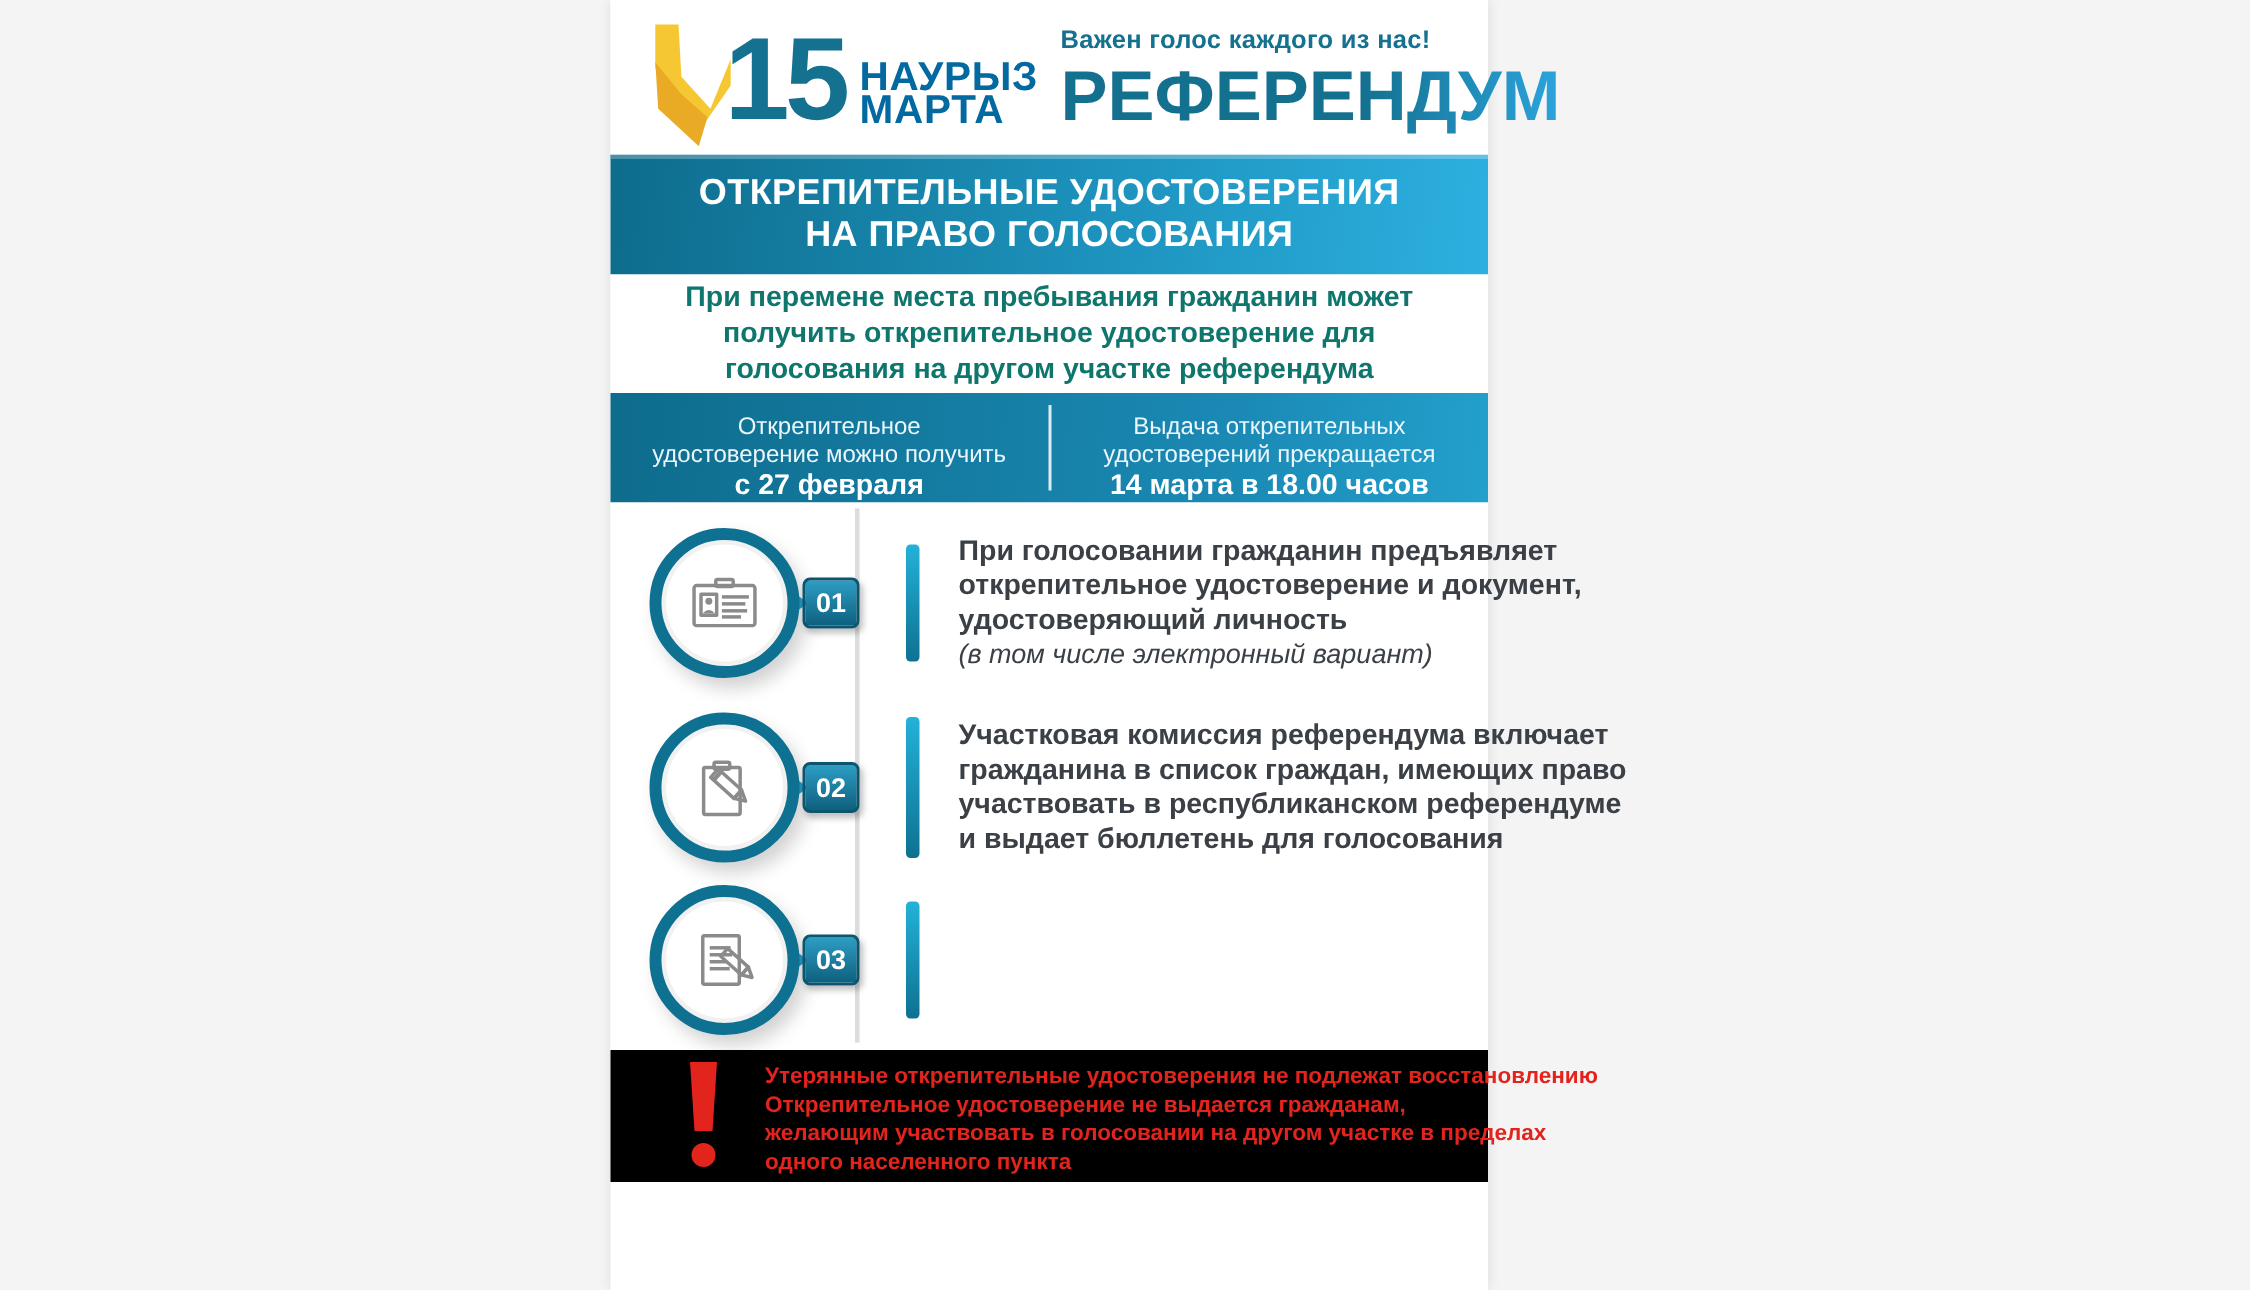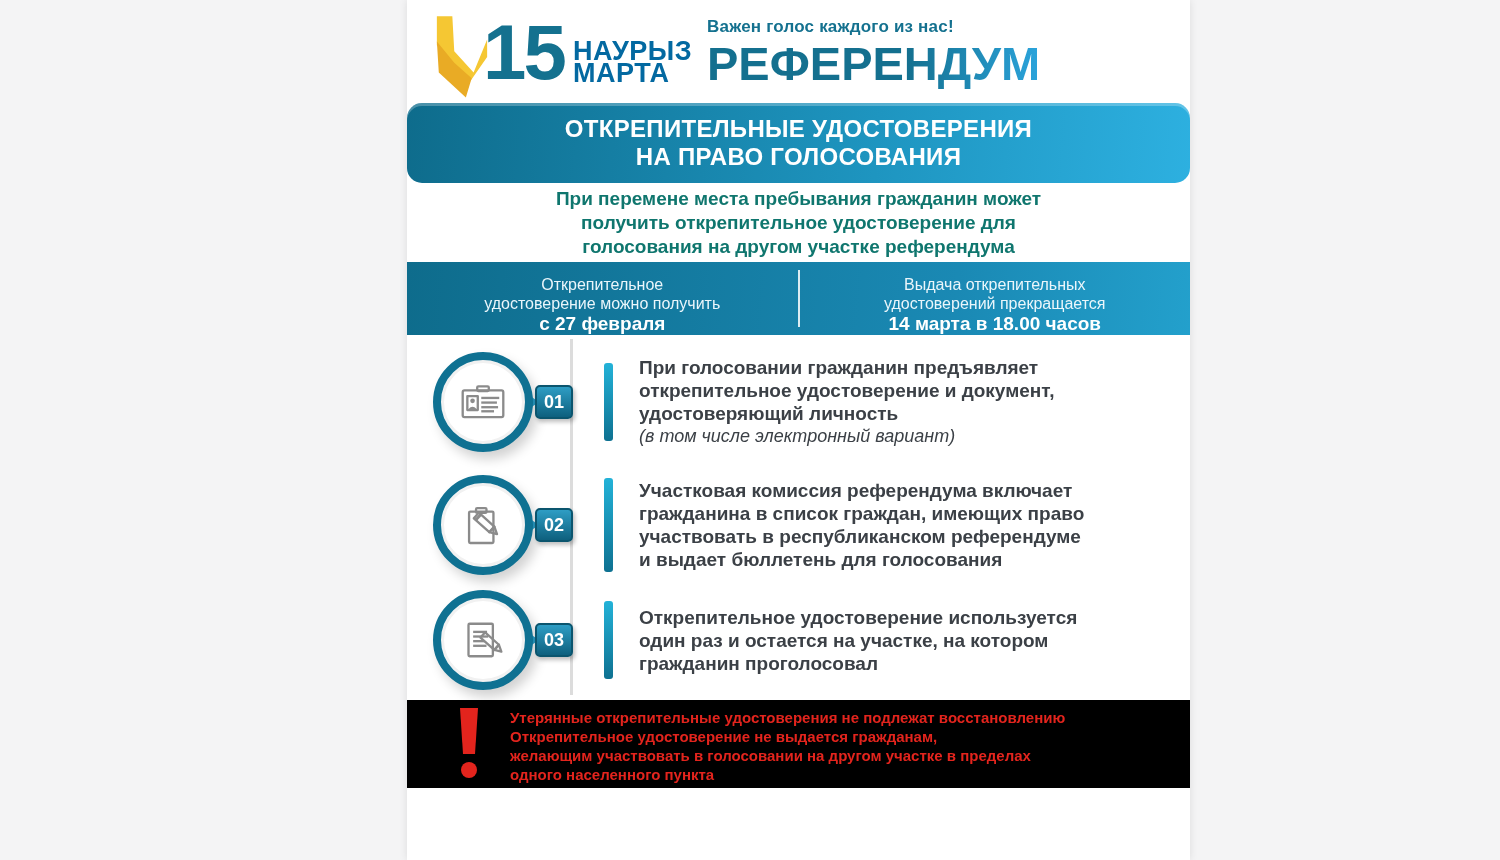--- a/index.html
+++ b/index.html
@@ -1,21 +1,21 @@
 <!DOCTYPE html>
 <html><head>
 <meta charset="utf-8">
 <style>
   * { margin:0; padding:0; box-sizing:border-box; }
   html,body { width:1500px; height:860px; overflow:hidden; }
   body { background:#f4f4f5; font-family:"Liberation Sans", sans-serif; }
 
   .page { position:relative; width:1500px; height:860px; }
   .poster {
-    position:absolute; left:407px; top:0; width:783px; height:860px;
+    position:absolute; left:407px; top:0; width:585px; height:860px;
     background:#ffffff; box-shadow:0 0 8px rgba(0,0,0,0.10);
   }
 
   
   .header { position:relative; height:103px; background:#fff; }
   .logo-check { position:absolute; left:26px; top:11px; }
   .logo-day {
     position:absolute; left:76px; top:2px;
     font-size:78px; font-weight:800; letter-spacing:-3px; color:#14718f; line-height:100px;
   }
@@ -29,21 +29,20 @@
     margin-top:2px; font-size:47px; font-weight:800; letter-spacing:0px; line-height:50px;
     background:linear-gradient(90deg,#14708f 0%, #14708f 60%, #2ba4dc 100%);
     -webkit-background-clip:text; background-clip:text; color:transparent;
   }
 
   
   .banner {
     height:80px; display:flex; flex-direction:column; justify-content:center; align-items:center;
     background:linear-gradient(95deg,#0e6c8c 0%, #1e95c0 60%, #2db0e0 100%);
     box-shadow:inset 0 3px 0 rgba(255,255,255,0.25);
-    border-radius:15px;
   }
   .banner div { color:#ffffff; font-size:24px; font-weight:700; line-height:28px; letter-spacing:0.3px; }
 
   
   .intro { height:79px; display:flex; align-items:center; justify-content:center; background:#fff; }
   .intro p {
     max-width:555px; text-align:center; font-size:19px; font-weight:700;
     color:#0f766e; line-height:24px;
   }
 
@@ -234,23 +233,20 @@
               <rect class="fillgray" x="33" y="58" width="23" height="4"></rect>
               <g transform="rotate(-48 66 56)">
                 <rect class="stroke" x="60" y="34" width="12" height="32"></rect>
                 <path class="stroke" d="M60,66 L66,77 L72,66 Z"></path>
               </g>
             </svg>
           </div>
         </div>
         <div class="badge">03</div>
         <div class="accent-bar"></div>
-        <div class="step-text">
-          <span>Открепительное удостоверение используется один раз и остается на участке, на котором гражданин проголосовал</span>
-        </div>
       </div>
     </div>
 
     <div class="warning">
       <svg class="warning-icon" width="28" height="76" viewBox="0 0 28 76">
         <path d="M5,2 L23,2 L20,48 L8,48 Z" fill="#e3241d"></path>
         <circle cx="14" cy="64" r="8" fill="#e3241d"></circle>
       </svg>
       <div class="warning-text">
         <div>Утерянные открепительные удостоверения не подлежат восстановлению</div>

